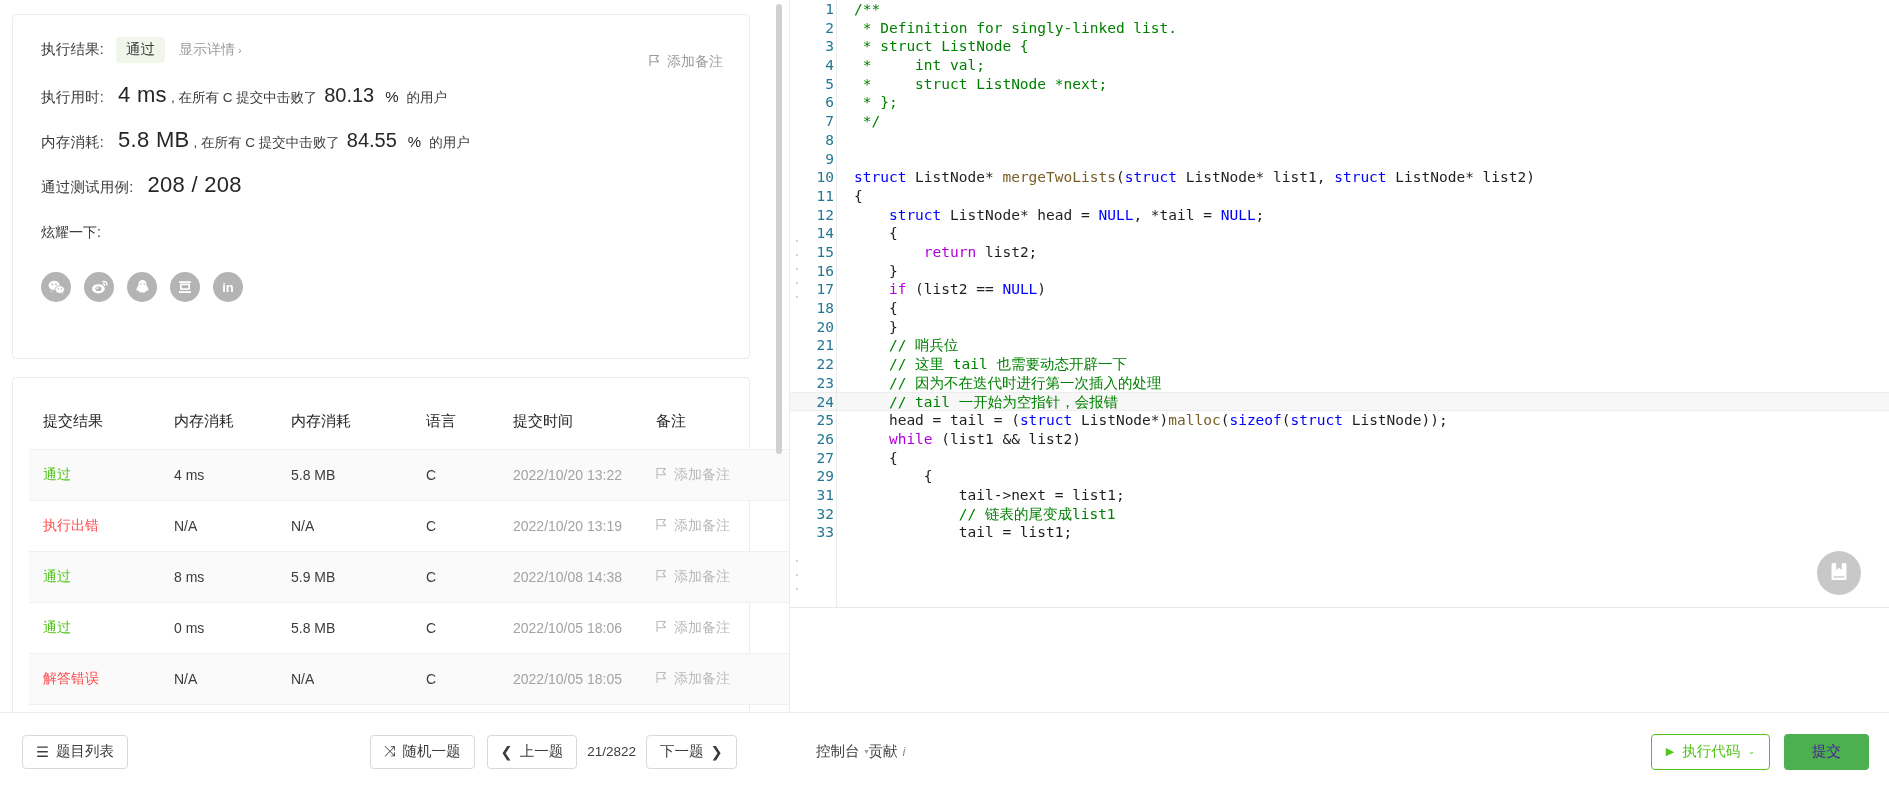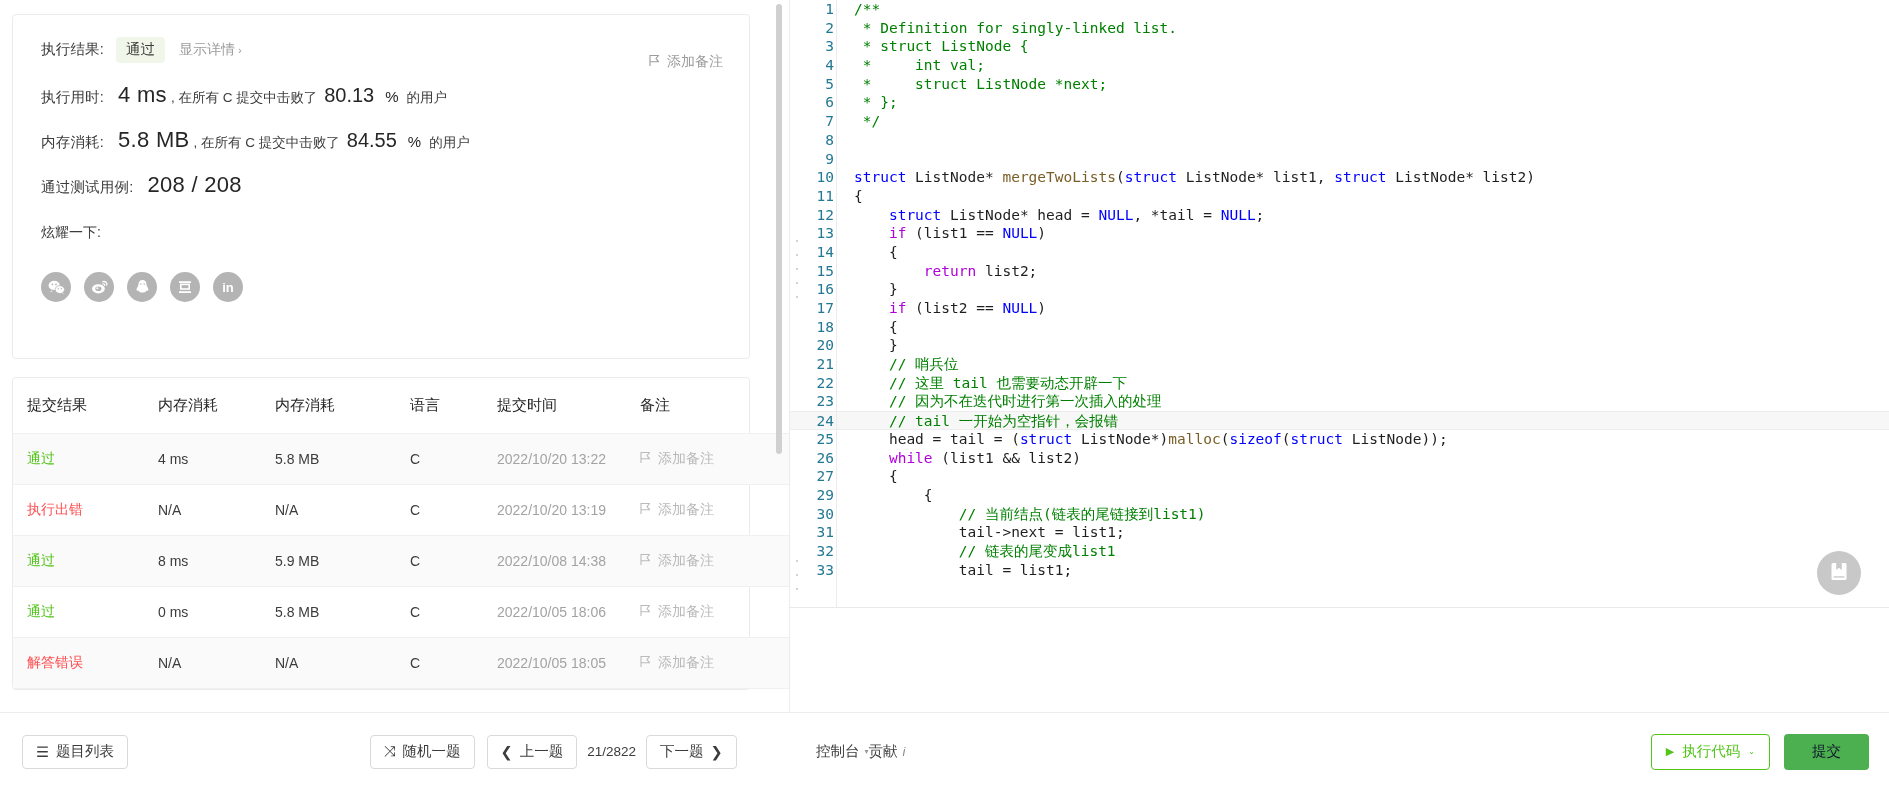--- a/index.html
+++ b/index.html
@@ -74,21 +74,21 @@
     display: block; width: 100%;
     background: #1890ff; color: #fff;
     border: none; border-radius: 3px;
     height: 30px; line-height: 30px;
     font-size: 14px; cursor: pointer;
     font-family: "Liberation Sans", sans-serif;
   }
   .write-btn .pen { margin-right: 6px; font-size: 12px; }
 
   
-  .table-card { margin-top: 18px; padding: 0; }
+  .table-card { margin-top: 18px; padding: 16px; }
   table { width: 100%; border-collapse: collapse; table-layout: fixed; }
   thead th {
     text-align: left; font-weight: 400;
     font-size: 15px; color: #262626;
     padding: 18px 0 18px 0;
     border-bottom: 1px solid #f0f0f0;
   }
   tbody td {
     font-size: 14px; padding: 16px 0;
     border-bottom: 1px solid #f0f0f0;
@@ -181,21 +181,21 @@
   .info-i { font-style: italic; color: #8c8c8c; font-size: 13px; }
   #bb-far { position: absolute; right: 20px; display: flex; align-items: center; gap: 14px; }
   .run-btn {
     border: 1px solid #52c41a; color: #52c41a; background: #fff;
     border-radius: 4px; height: 36px; padding: 0 14px;
     display: inline-flex; align-items: center; gap: 8px;
     font-size: 14.5px; cursor: pointer;
     font-family: "Liberation Sans", sans-serif;
   }
   .submit-btn {
-    background: #4caf50; color: #0f172a; border: none;
+    background: #4caf50; color: #4c1d95; border: none;
     border-radius: 4px; height: 36px; padding: 0 28px;
     font-size: 14.5px; cursor: pointer;
     font-family: "Liberation Sans", sans-serif;
   }
   .tri { font-size: 11px; }
 </style>
 </head>
 <body>
 
 <div id="app">
@@ -406,36 +406,34 @@
           <div class="code-line"><span class="gutter">3</span><span class="guide"></span><span class="codetext"><span class="cm"> * struct ListNode {</span></span></div>
           <div class="code-line"><span class="gutter">4</span><span class="guide"></span><span class="codetext"><span class="cm"> *     int val;</span></span></div>
           <div class="code-line"><span class="gutter">5</span><span class="guide"></span><span class="codetext"><span class="cm"> *     struct ListNode *next;</span></span></div>
           <div class="code-line"><span class="gutter">6</span><span class="guide"></span><span class="codetext"><span class="cm"> * };</span></span></div>
           <div class="code-line"><span class="gutter">7</span><span class="guide"></span><span class="codetext"><span class="cm"> */</span></span></div>
           <div class="code-line"><span class="gutter">8</span><span class="guide"></span><span class="codetext"></span></div>
           <div class="code-line"><span class="gutter">9</span><span class="guide"></span><span class="codetext"></span></div>
           <div class="code-line"><span class="gutter">10</span><span class="guide"></span><span class="codetext"><span class="k">struct</span><span class="bk"> ListNode* </span><span class="fn">mergeTwoLists</span><span class="bk">(</span><span class="k">struct</span><span class="bk"> ListNode* list1, </span><span class="k">struct</span><span class="bk"> ListNode* list2)</span></span></div>
           <div class="code-line"><span class="gutter">11</span><span class="guide"></span><span class="codetext"><span class="bk">{</span></span></div>
           <div class="code-line"><span class="gutter">12</span><span class="guide"></span><span class="codetext"><span class="bk">    </span><span class="k">struct</span><span class="bk"> ListNode* head = </span><span class="k">NULL</span><span class="bk">, *tail = </span><span class="k">NULL</span><span class="bk">;</span></span></div>
-          <div class="code-line"><span class="gutter">13</span><span class="guide"></span><span class="codetext"><span class="bk">    </span><span class="kw">if</span><span class="bk"> (list1 == </span><span class="k">NULL</span><span class="bk">)</span></span></div>
           <div class="code-line"><span class="gutter">14</span><span class="guide"></span><span class="codetext"><span class="bk">    {</span></span></div>
           <div class="code-line"><span class="gutter">15</span><span class="guide"></span><span class="codetext"><span class="bk">        </span><span class="kw">return</span><span class="bk"> list2;</span></span></div>
           <div class="code-line"><span class="gutter">16</span><span class="guide"></span><span class="codetext"><span class="bk">    }</span></span></div>
           <div class="code-line"><span class="gutter">17</span><span class="guide"></span><span class="codetext"><span class="bk">    </span><span class="kw">if</span><span class="bk"> (list2 == </span><span class="k">NULL</span><span class="bk">)</span></span></div>
           <div class="code-line"><span class="gutter">18</span><span class="guide"></span><span class="codetext"><span class="bk">    {</span></span></div>
           <div class="code-line"><span class="gutter">20</span><span class="guide"></span><span class="codetext"><span class="bk">    }</span></span></div>
           <div class="code-line"><span class="gutter">21</span><span class="guide"></span><span class="codetext"><span class="cm">    // 哨兵位</span></span></div>
           <div class="code-line"><span class="gutter">22</span><span class="guide"></span><span class="codetext"><span class="cm">    // 这里 tail 也需要动态开辟一下</span></span></div>
           <div class="code-line"><span class="gutter">23</span><span class="guide"></span><span class="codetext"><span class="cm">    // 因为不在迭代时进行第一次插入的处理</span></span></div>
           <div class="code-line hl"><span class="gutter">24</span><span class="guide"></span><span class="codetext"><span class="cm">    // tail 一开始为空指针，会报错</span></span></div>
           <div class="code-line"><span class="gutter">25</span><span class="guide"></span><span class="codetext"><span class="bk">    head = tail = (</span><span class="k">struct</span><span class="bk"> ListNode*)</span><span class="fn">malloc</span><span class="bk">(</span><span class="k">sizeof</span><span class="bk">(</span><span class="k">struct</span><span class="bk"> ListNode));</span></span></div>
           <div class="code-line"><span class="gutter">26</span><span class="guide"></span><span class="codetext"><span class="bk">    </span><span class="kw">while</span><span class="bk"> (list1 &amp;&amp; list2)</span></span></div>
           <div class="code-line"><span class="gutter">27</span><span class="guide"></span><span class="codetext"><span class="bk">    {</span></span></div>
           <div class="code-line"><span class="gutter">29</span><span class="guide"></span><span class="codetext"><span class="bk">        {</span></span></div>
-          <div class="code-line"><span class="gutter">30</span><span class="guide"></span><span class="codetext"><span class="cm">            // 当前结点(链表的尾链接到list1)</span></span></div>
           <div class="code-line"><span class="gutter">31</span><span class="guide"></span><span class="codetext"><span class="bk">            tail-&gt;next = list1;</span></span></div>
           <div class="code-line"><span class="gutter">32</span><span class="guide"></span><span class="codetext"><span class="cm">            // 链表的尾变成list1</span></span></div>
           <div class="code-line"><span class="gutter">33</span><span class="guide"></span><span class="codetext"><span class="bk">            tail = list1;</span></span></div>
         </div>
     </div>
     <div id="editor-bottom-line"></div>
 
     <div id="float-book">
       <span>
         <svg width="20" height="21" viewBox="0 0 20 21">

